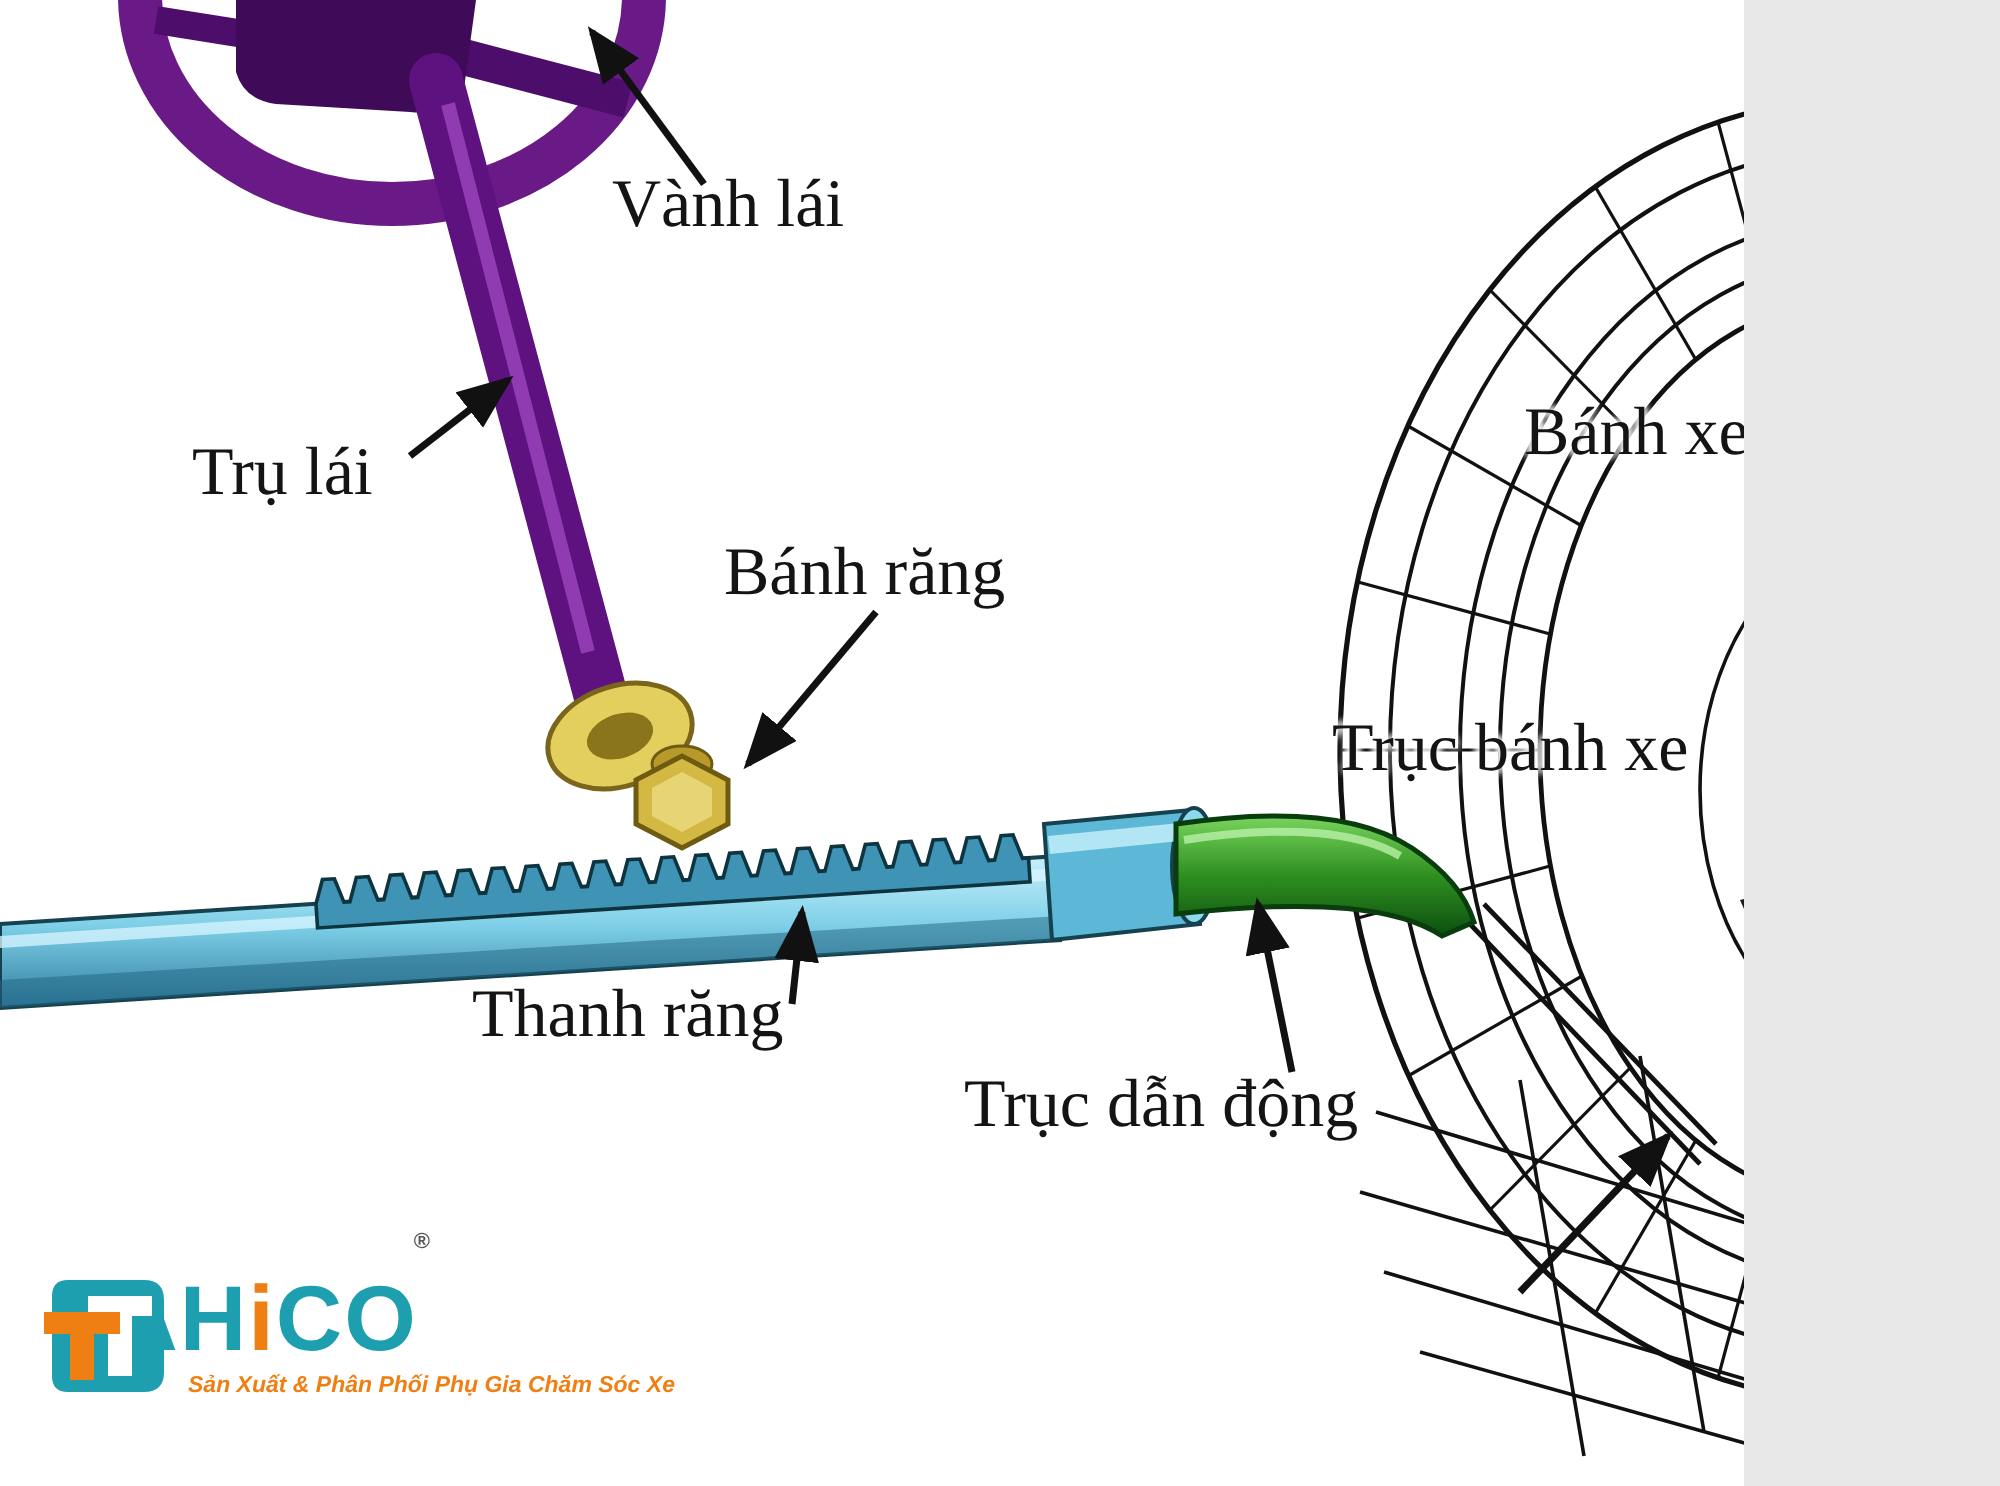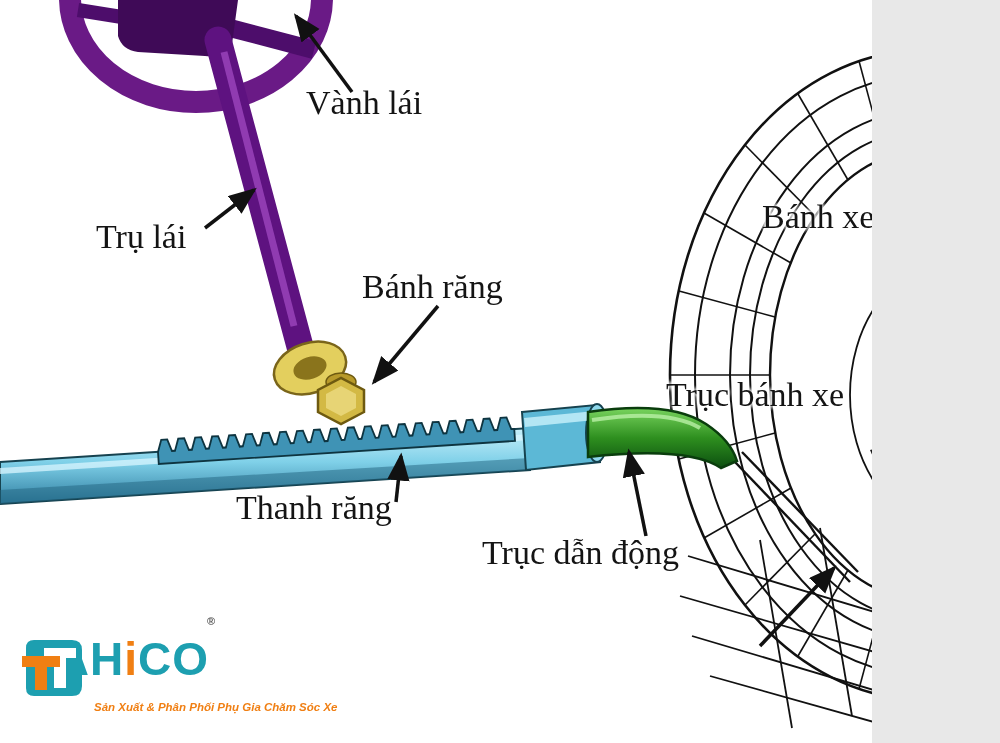--- a/index.html
+++ b/index.html
@@ -19,21 +19,21 @@
   .logo-row{display:flex;align-items:flex-end;}
   .logo-icon{width:64px;height:64px;flex:0 0 auto;}
   .brand{
     font-size:46px;font-weight:800;letter-spacing:1px;line-height:1;
     color:#1d9fb0;margin-left:8px;margin-bottom:4px;
     font-family:"Liberation Sans","DejaVu Sans",sans-serif;
   }
   .brand .brand-i{color:#f07f13;}
   .reg-mark{font-size:11px;color:#555;vertical-align:top;position:relative;top:-20px;left:-2px;}
   .tagline{
-    margin-top:15px;margin-left:72px;
+    margin-top:1px;margin-left:72px;
     font-size:11.5px;font-weight:bold;font-style:italic;color:#f07f13;white-space:nowrap;
   }
 </style>
 </head>
 <body>
 
 <div class="stage">
 
   <svg width="1000" height="743" viewBox="0 0 1000 743">
     <defs>
@@ -163,21 +163,21 @@
       <path d="M760 646 L834 568" marker-end="url(#ah)"></path>
     </g>
   </svg>
 
   <div class="part-label" style="left:306px;top:84px;">Vành lái</div>
   <div class="part-label" style="left:96px;top:218px;text-align:center;">Trụ lái</div>
   <div class="part-label" style="left:362px;top:268px;text-align:right;">Bánh răng</div>
   <div class="part-label" style="left:236px;top:489px;">Thanh răng</div>
   <div class="part-label" style="left:482px;top:534px;">Trục dẫn động</div>
   <div class="part-label" style="left:762px;top:198px;">Bánh xe</div>
-  <div class="part-label" style="left:666px;top:376px;">Trục bánh xe</div>
+  <div class="part-label" style="left:666px;top:356px;">Trục bánh xe</div>
 
   <div class="logo">
     <div class="logo-row">
       <svg class="logo-icon" viewBox="0 0 64 64">
         <path d="M12 4 h38 q10 0 10 10 v36 q0 10 -10 10 h-38 q-8 0 -8 -8 v-40 q0 -8 8 -8 z" fill="#1d9fb0"></path>
         <rect x="22" y="12" width="32" height="10" fill="#ffffff"></rect>
         <rect x="32" y="12" width="12" height="40" fill="#ffffff"></rect>
         <rect x="0" y="20" width="38" height="11" fill="#f07f13"></rect>
         <rect x="13" y="20" width="12" height="34" fill="#f07f13"></rect>
       </svg>

